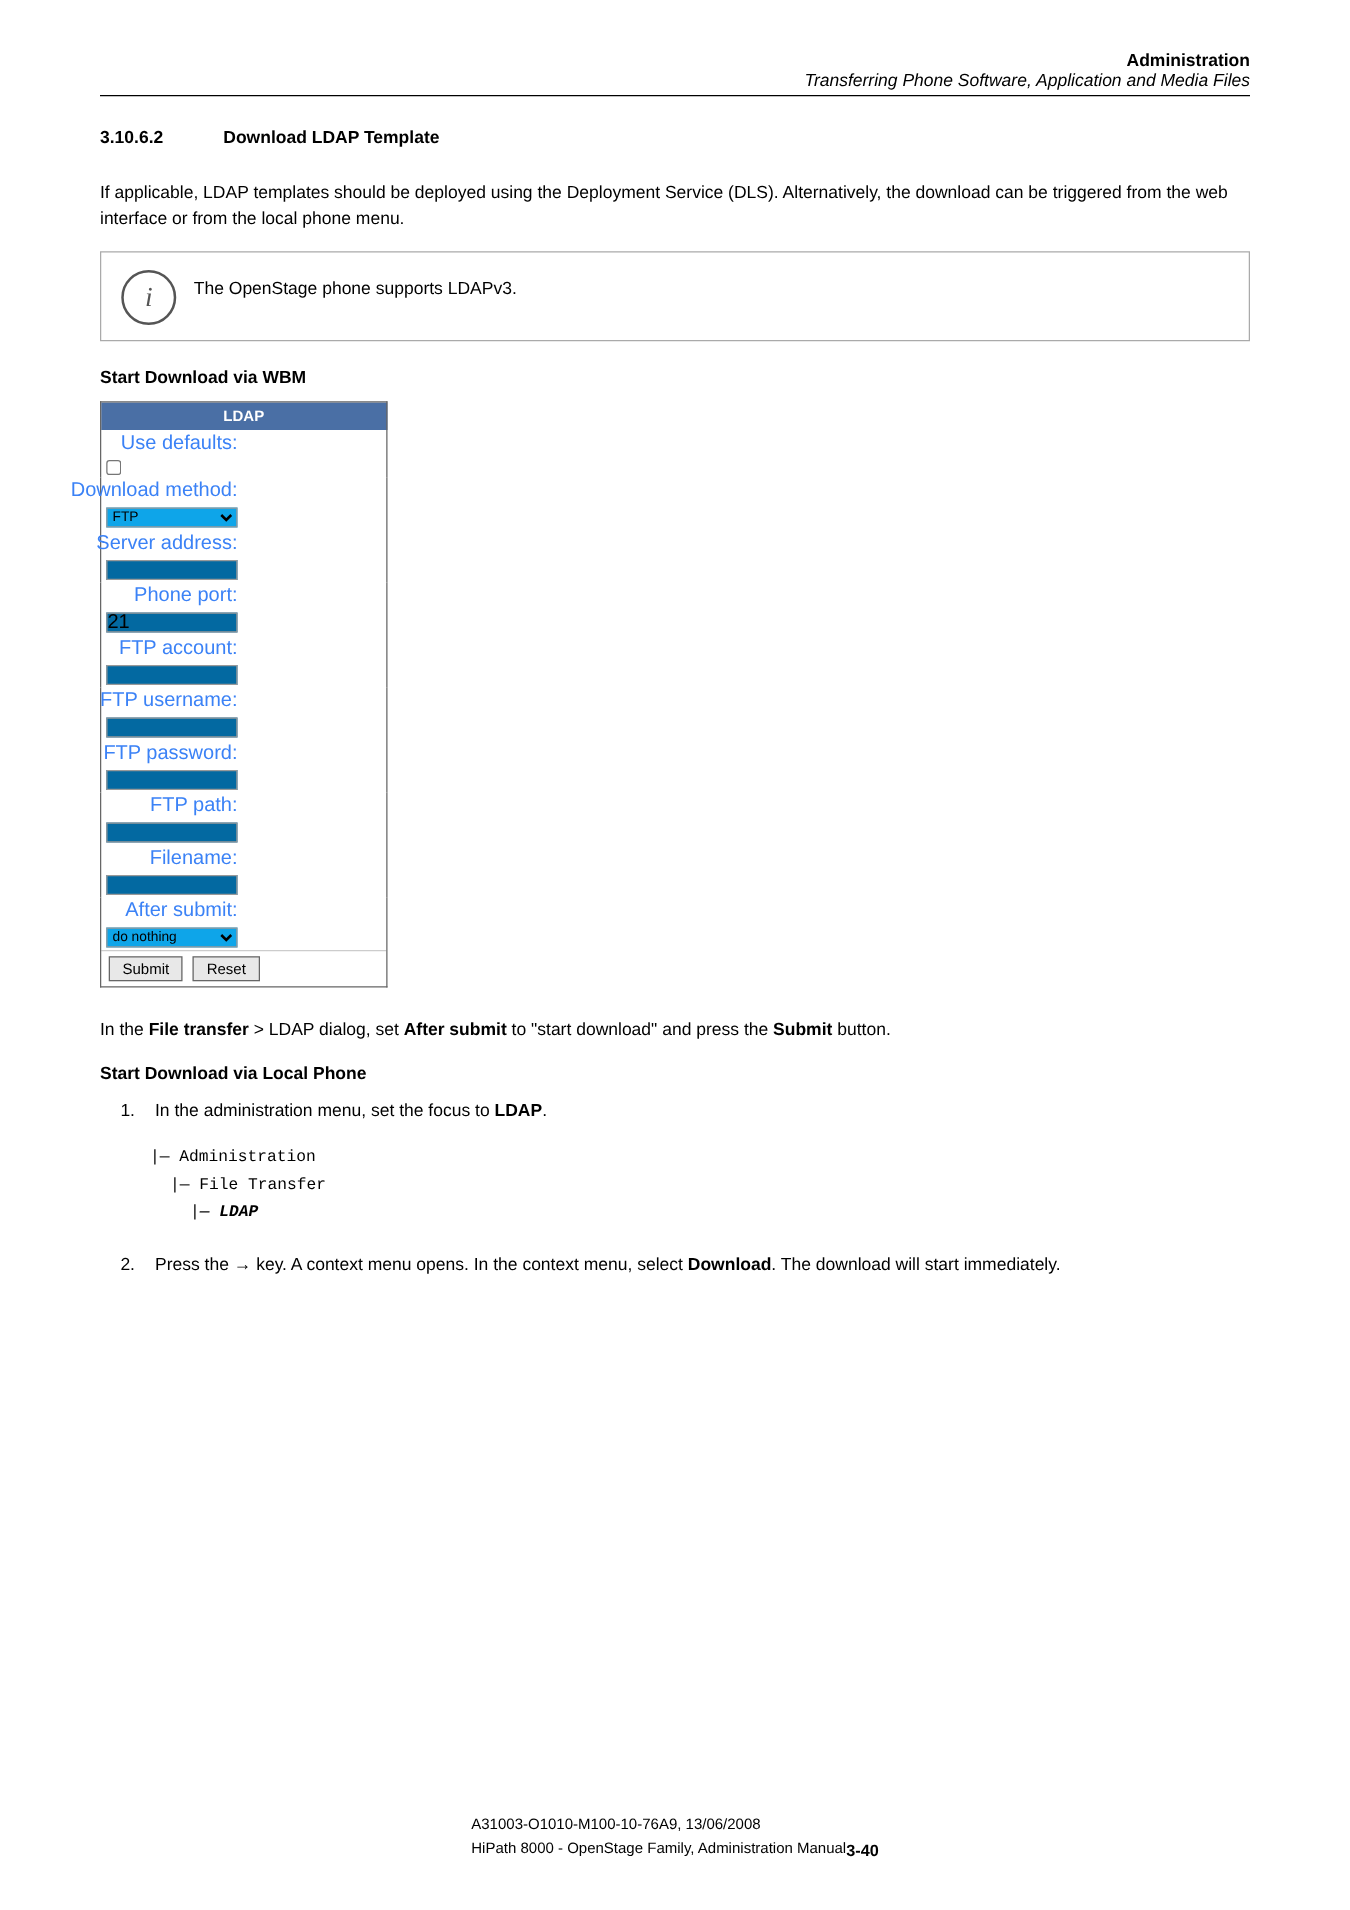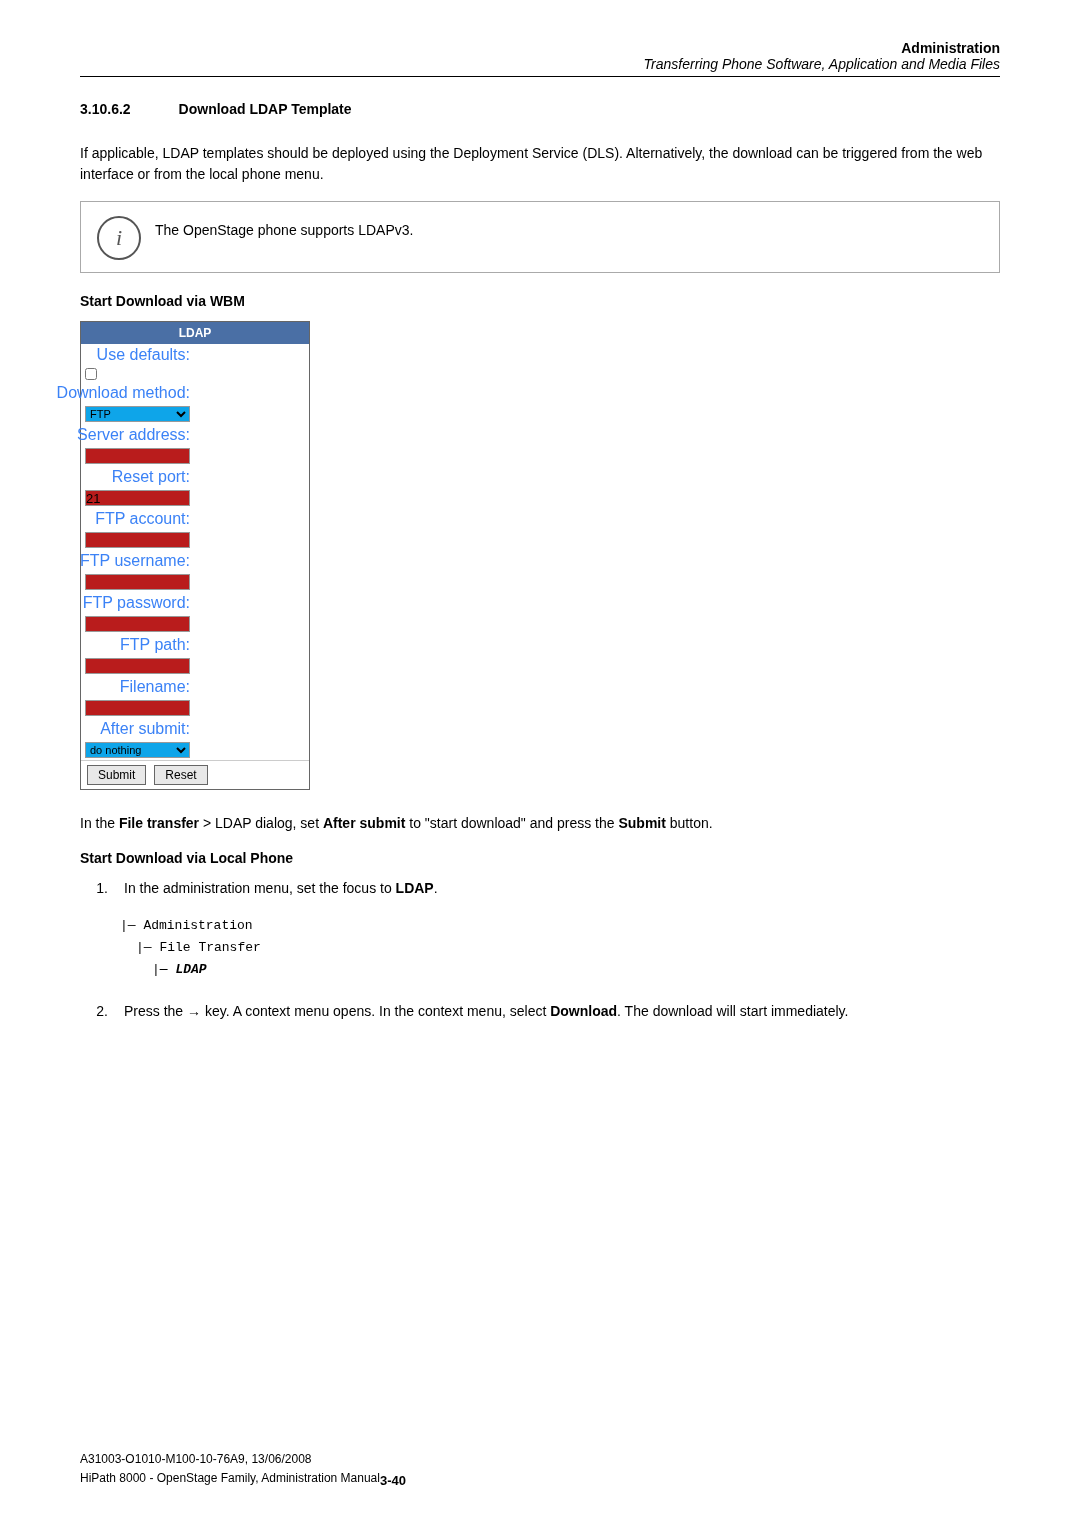--- a/index.html
+++ b/index.html
@@ -108,22 +108,22 @@
       padding: 2px 4px;
       flex: 1;
       font-size: 12px;
       display: flex;
       align-items: center;
     }
     .ldap-input {
       border: 1px solid #999;
       width: 105px;
       height: 16px;
-      font-size: 13px;
-      background: #b91c1c;
+      font-size: 16px;
+      background: #0369a1;
     }
     .ldap-checkbox {
       width: 12px;
       height: 12px;
     }
     .ldap-select {
       border: 1px solid #999;
       height: 16px;
       font-size: 11px;
       background: #0ea5e9;
@@ -172,21 +172,21 @@
     .list-content {
       flex: 1;
     }
     
     .footer {
       position: absolute;
       bottom: 40px;
       left: 80px;
       right: 80px;
       display: flex;
-      justify-content: flex-start;
+      justify-content: center;
       align-items: flex-end;
       font-size: 12px;
     }
     .footer-left {
       line-height: 1.6;
     }
     .footer-right {
       font-weight: bold;
       font-size: 13px;
     }
@@ -246,21 +246,21 @@
           </select>
         </td>
       </tr>
       <tr>
         <td class="ldap-label">Server address:</td>
         <td class="ldap-value">
           <input type="text" class="ldap-input" style="">
         </td>
       </tr>
       <tr>
-        <td class="ldap-label">Reset port:</td>
+        <td class="ldap-label">Phone port:</td>
         <td class="ldap-value">
           <input type="text" class="ldap-input" value="21" style="">
         </td>
       </tr>
       <tr>
         <td class="ldap-label">FTP account:</td>
         <td class="ldap-value">
           <input type="text" class="ldap-input" style="">
         </td>
       </tr>

